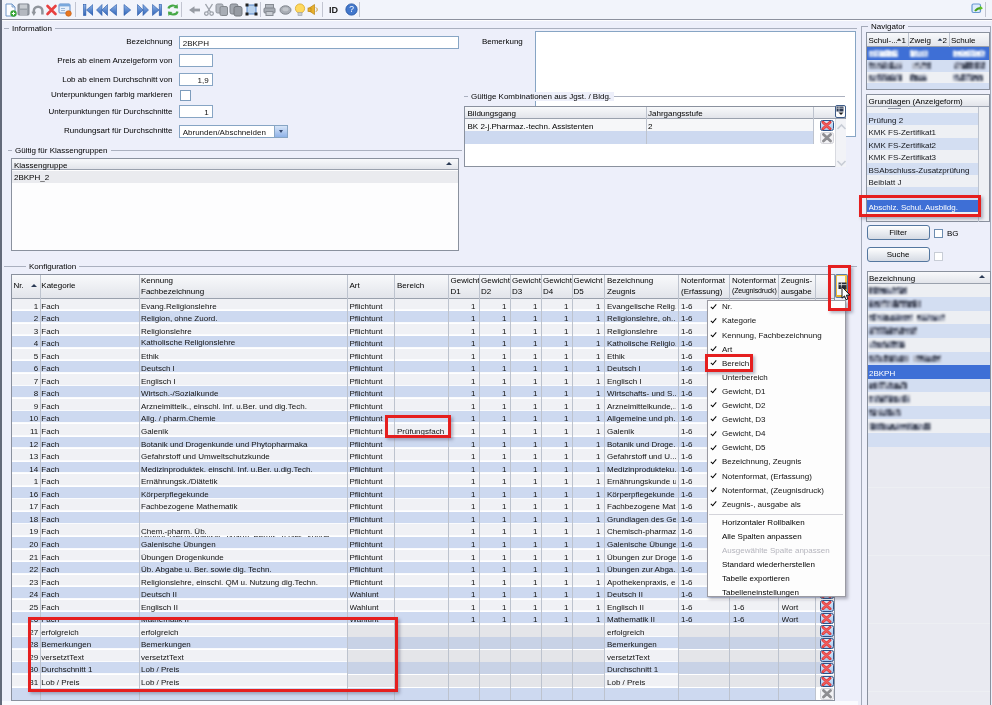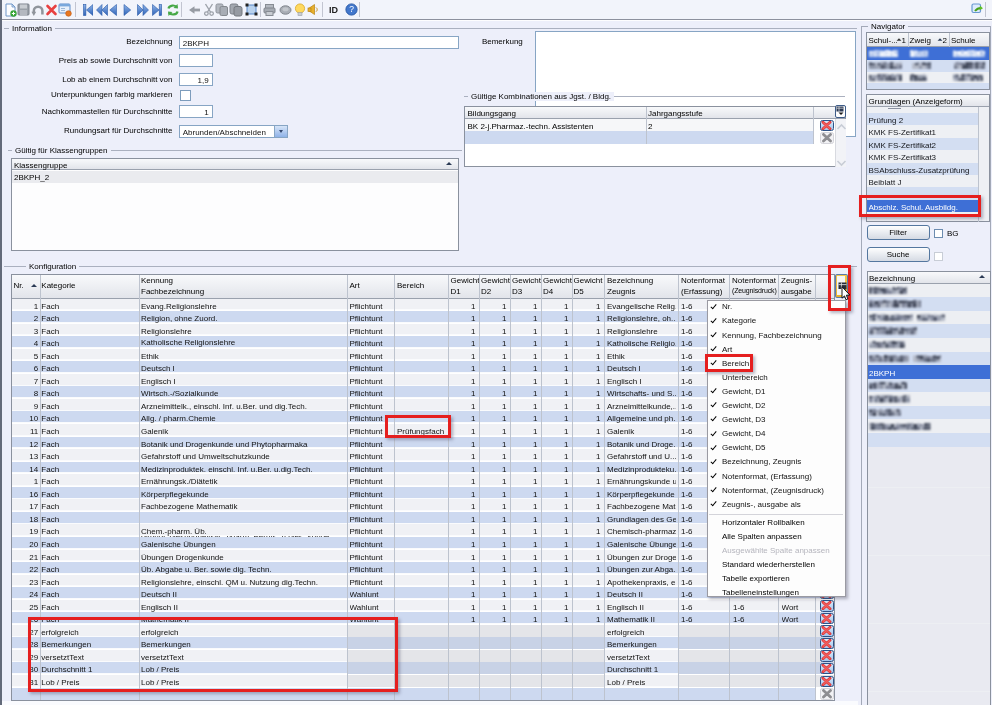--- a/index.html
+++ b/index.html
@@ -174,29 +174,29 @@
     <rect x="1" y="1" width="8.5" height="8.5" rx="1.5" fill="#dceafc" stroke="#6898d0" stroke-width="1.2"></rect>
     <path d="M4 8c2-2.5 4-3 6-3" fill="none" stroke="#48a018" stroke-width="2"></path>
     <path d="M9 2.8l3 2.4-3.4 2z" fill="#5cc024"></path>
   </svg>
 <div class="gline" style="left:4px;top:27.5px;width:853px"></div>
 <div class="glabel" style="left:9px;top:23.5px">Information</div>
 <div class="lbl" style="right:819.5px;top:37.0px">Bezeichnung</div>
 <div class="inp" style="left:178.7px;top:35.5px;width:280px;height:13px">
     <span style="position:absolute;left:3px;top:2px">2BKPH</span>
   </div>
-<div class="lbl" style="right:819.5px;top:55.5px">Preis ab sowie Durchschnitt von</div>
+<div class="lbl" style="right:819.5px;top:55.5px">Preis ab einem Anzeigeform von</div>
 <div class="inp" style="left:178.7px;top:53.8px;width:34px;height:13px"></div>
 <div class="lbl" style="right:819.5px;top:74.5px">Lob ab einem Durchschnitt von</div>
 <div class="inp" style="left:178.7px;top:72.5px;width:34px;height:13px">
     <span style="position:absolute;right:3px;top:2px">1,9</span>
   </div>
 <div class="lbl" style="right:819.5px;top:90.0px">Unterpunktungen farbig markieren</div>
 <div class="chk" style="left:180px;top:89.5px;width:11px;height:11px"></div>
-<div class="lbl" style="right:819.5px;top:106.5px">Nachkommastellen für Durchschnitte</div>
+<div class="lbl" style="right:819.5px;top:106.5px">Unterpunktungen für Durchschnitte</div>
 <div class="inp" style="left:178.7px;top:105px;width:34px;height:13px">
     <span style="position:absolute;right:3px;top:2px">1</span>
   </div>
 <div class="lbl" style="right:819.5px;top:126.0px">Rundungsart für Durchschnitte</div>
 <div class="inp" style="left:178.7px;top:124.5px;width:109px;height:13.5px">
     <span style="position:absolute;left:3px;top:2px">Abrunden/Abschneiden</span>
     <div class="a" style="right:0;top:0;width:12.5px;height:11.5px;background:linear-gradient(#d7e5f8,#8fb2e8);border-left:1px solid #87a5c4">
       <div class="a" style="left:3.5px;top:4.5px;width:0;height:0;border-left:2.6px solid transparent;border-right:2.6px solid transparent;border-top:3.4px solid #33466e"></div>
     </div>
   </div>

